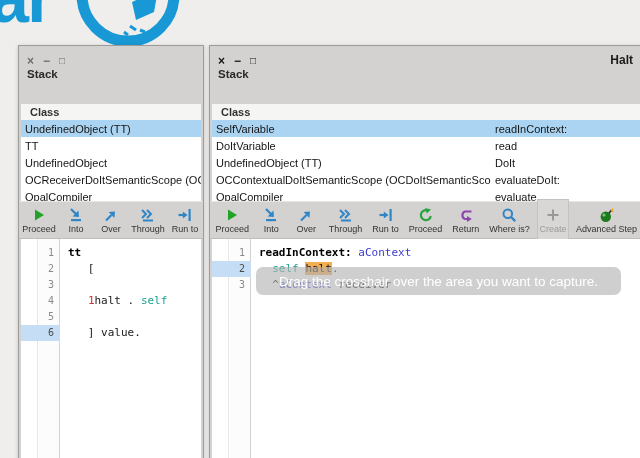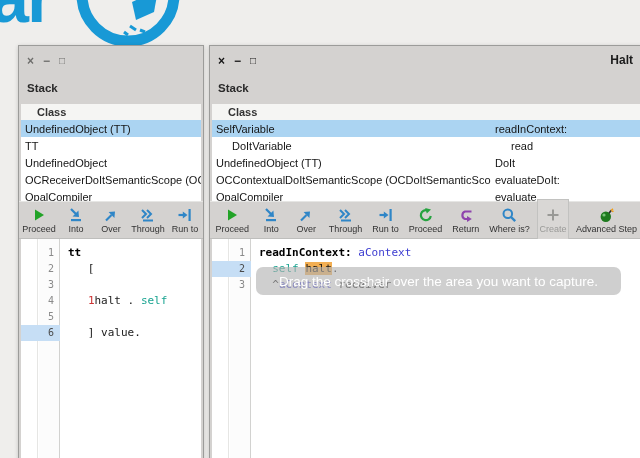--- a/index.html
+++ b/index.html
@@ -23,28 +23,28 @@
   .win-left  { left:18px;  top:45px; width:186px; height:420px; }
   .win-right { left:209px; top:45px; width:434px; height:420px; }
   .win-header { height:58px; padding:7px 8px 0 8px; position:relative; flex:0 0 auto; }
   .controls { display:flex; gap:9px; align-items:center; height:15px; }
   .ctl { font-size:12px; line-height:12px; color:#6e6e6c; font-weight:700; cursor:default; }
   .ctl.max { font-size:10px; }
   .active .ctl { color:#141414; }
   .win-title {
     position:absolute; right:9px; top:7px; font-size:12px; font-weight:700; color:#1b1b1b;
   }
-  .panel-label { margin-top:14px; font-size:11.5px; font-weight:600; color:#2a2a2a; }
+  .panel-label { font-size:11.5px; font-weight:600; color:#2a2a2a; }
   
   .table { margin:0 2px; height:97px; background:#fff; overflow:hidden; flex:0 0 auto; }
   .trow { display:grid; align-items:center; height:17px; font-size:11px; color:#151515; }
   .trow.head { height:16px; background:#f5f5f3; color:#333; font-weight:600; }
   .trow.sel { background:#abd4f2; }
   .tcell { padding-left:4px; white-space:nowrap; overflow:hidden; }
-  .head .tcell { padding-left:16px; }
+  .head .tcell { padding-left:9px; }
   .tcell.c2 { padding-left:4px; }
   .head .tcell.c2 { padding-left:10px; }
   
   .toolbar {
     height:38px; flex:0 0 auto; display:flex; align-items:center; gap:5px;
     padding:0 3px; background:#d4d2d0; border-top:1px solid #e6e6e4; border-bottom:1px solid #bebebc;
   }
   .tbtn {
     display:flex; flex-direction:column; align-items:center; justify-content:center;
     min-width:30px; height:42px; gap:1px; background:transparent; border:1px solid transparent;
@@ -215,21 +215,21 @@
       <div class="panel-label">Stack</div>
     </div>
     <div class="table">
         <div class="trow head" style="grid-template-columns: 279px 1fr;">
           <div class="tcell">Class</div>
         </div>
         <div class="trow sel" style="grid-template-columns: 279px 1fr;">
           <div class="tcell">SelfVariable</div>
           <div class="tcell c2">readInContext:</div>
         </div>
-        <div class="trow" style="grid-template-columns: 279px 1fr; margin-left: 16px;">
+        <div class="trow" style="grid-template-columns: 279px 1fr;">
           <div class="tcell">DoItVariable</div>
           <div class="tcell c2">read</div>
         </div>
         <div class="trow" style="grid-template-columns: 279px 1fr;">
           <div class="tcell">UndefinedObject (TT)</div>
           <div class="tcell c2">DoIt</div>
         </div>
         <div class="trow" style="grid-template-columns: 279px 1fr;">
           <div class="tcell">OCContextualDoItSemanticScope (OCDoItSemanticScope)</div>
           <div class="tcell c2">evaluateDoIt:</div>

